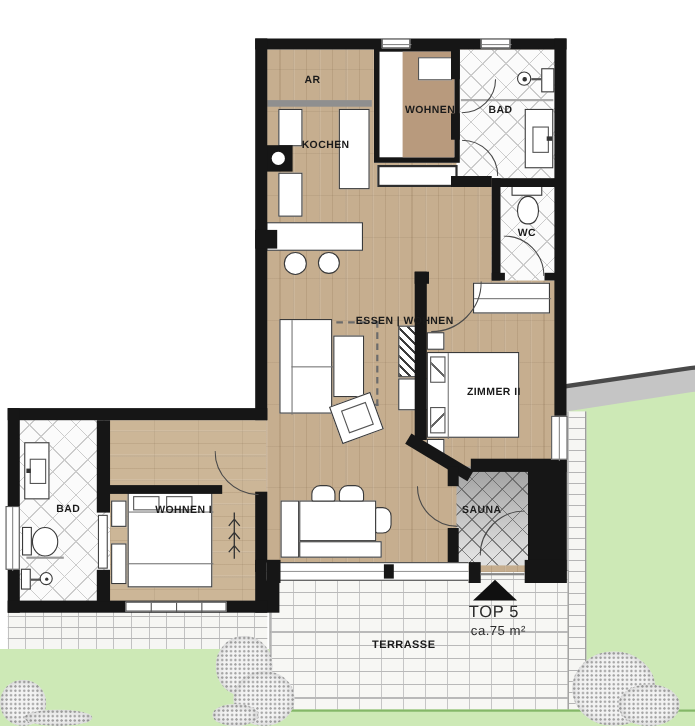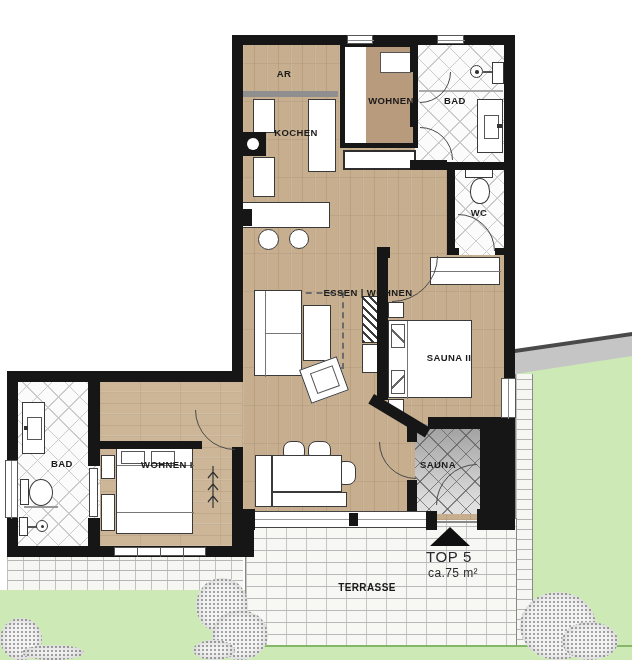--- a/index.html
+++ b/index.html
@@ -234,21 +234,21 @@
   <div class="abs arc clip-bl" style="left:379px;top:405px;width:74px;height:74px;"></div>
   <div class="abs arc clip-tl" style="left:436px;top:464px;width:82px;height:82px;"></div>
   <div class="abs arc clip-bl" style="left:195px;top:370px;width:80px;height:80px;"></div>
 
   <div class="lbl" style="left:284px;top:73px;">AR</div>
   <div class="lbl" style="left:296px;top:132px;">KOCHEN</div>
   <div class="lbl" style="left:391px;top:100px;">WOHNEN</div>
   <div class="lbl" style="left:455px;top:100px;">BAD</div>
   <div class="lbl" style="left:479px;top:212px;">WC</div>
   <div class="lbl" style="left:320px;top:292px;margin-left:48px;">ESSEN | WOHNEN</div>
-  <div class="lbl" style="left:449px;top:357px;">SAUNA II</div>
+  <div class="lbl" style="left:449px;top:357px;">ZIMMER II</div>
   <div class="lbl" style="left:167px;top:464px;">WOHNEN I</div>
   <div class="lbl" style="left:62px;top:463px;">BAD</div>
   <div class="lbl" style="left:438px;top:464px;">SAUNA</div>
   <div class="lbl" style="left:367px;top:587px;font-size:10px;">TERRASSE</div>
 
   <div class="abs tri" style="left:430px;top:527px;"></div>
   <div class="lbl" style="left:449px;top:556px;font-weight:normal;font-size:15px;color:#2a2a2a;letter-spacing:.6px;">TOP 5</div>
   <div class="lbl" style="left:453px;top:573px;font-weight:normal;font-size:12px;color:#2a2a2a;">ca.75 m²</div>
 
 </div>

